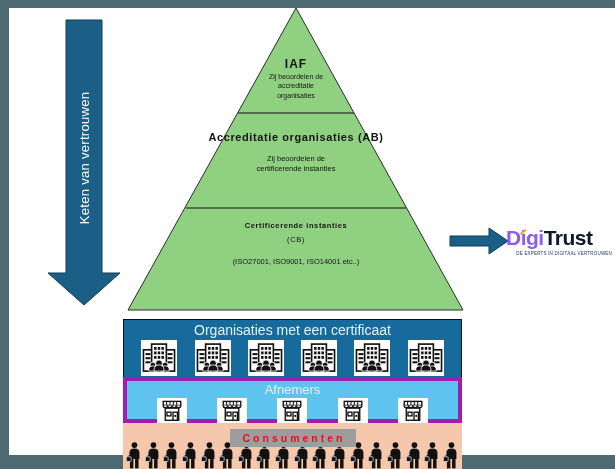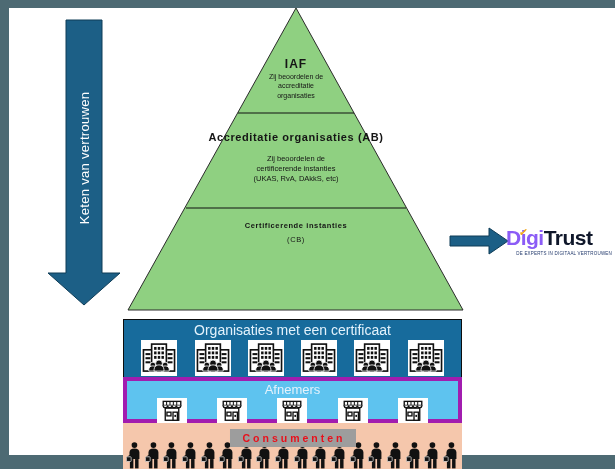--- a/index.html
+++ b/index.html
@@ -141,26 +141,26 @@
     <div class="pyr-title">IAF</div>
     <div>Zij beoordelen de</div>
     <div>accreditatie</div>
     <div>organisaties</div>
   </div>
 
   <div class="pyr-text ab-block">
     <div class="pyr-title">Accreditatie organisaties (AB)</div>
     <div>Zij beoordelen de</div>
     <div>certificerende instanties</div>
-    <div>(UKAS, RvA, DAkkS, etc)</div>
   </div>
 
   <div class="pyr-text cb-block">
     <div class="pyr-title">Certificerende instanties</div>
     <div class="cb-sub">(CB)</div>
+    <div class="cb-line2">(ISO27001, ISO9001, ISO14001 etc..)</div>
   </div>
 
   <svg class="layer" width="70" height="40" style="left:445px; top:222px;">
     <polygon points="5,14 44,14 44,6 63,19 44,32 44,24 5,24" fill="#1c5f86" stroke="#0e3c57" stroke-width="1"></polygon>
   </svg>
 
   <div class="logo">
     <div class="logo-text">
       <span class="logo-digi">Digi</span><span class="logo-trust">Trust</span>
       <span class="logo-check">✓</span>

